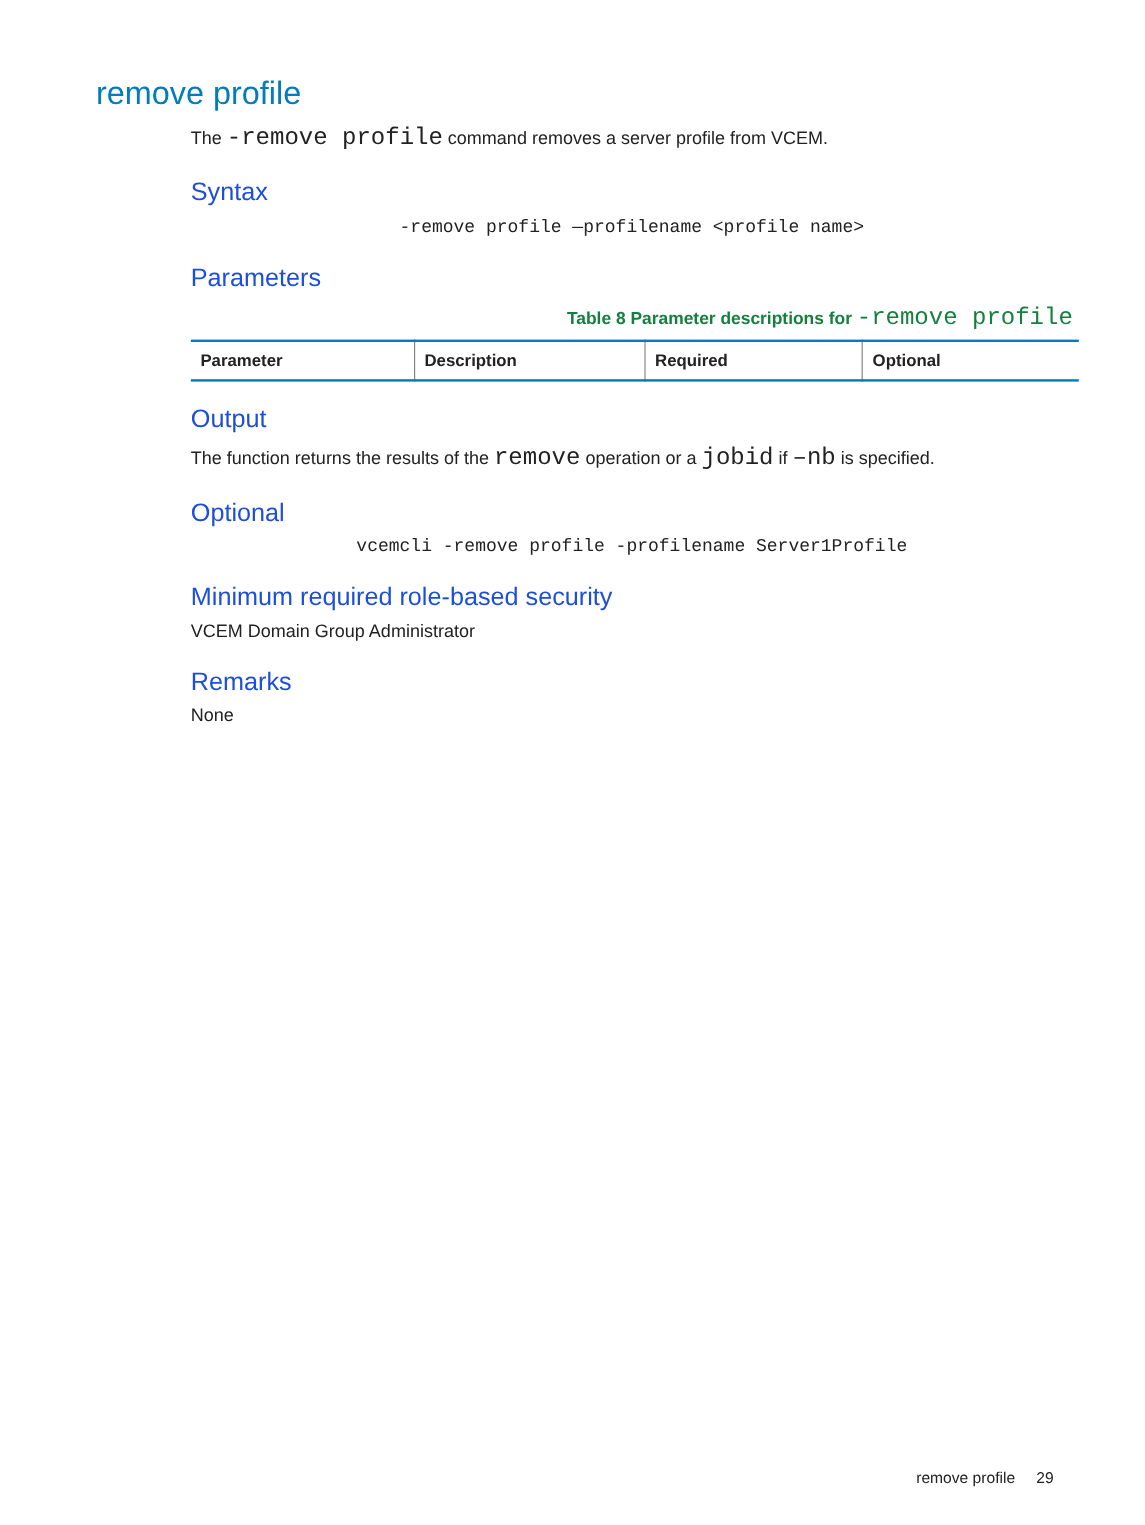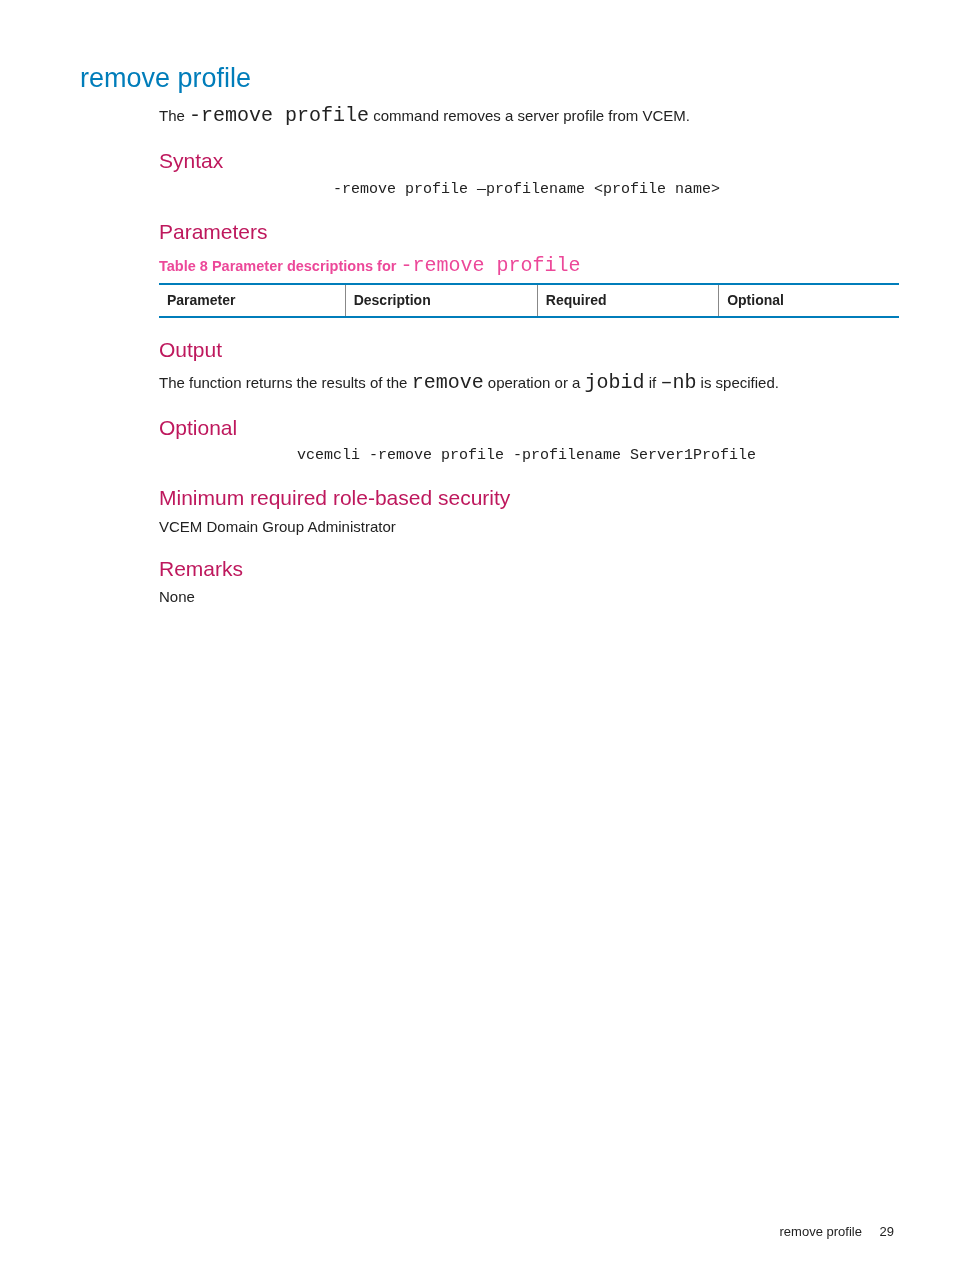--- a/index.html
+++ b/index.html
@@ -16,32 +16,33 @@
   h1.page-title {
     color: #007dba;
     font-weight: 400;
     font-size: 27px;
     margin: 0 0 6px 0;
   }
   .indent {
     margin-left: 79px;
   }
   h2.section {
-    color: #be185d;
+    color: #1d4ed8;
     font-weight: 400;
     font-size: 21px;
     margin: 18px 0 4px 0;
   }
   p { margin: 2px 0 8px 0; }
   .mono { font-family: "Courier New", monospace; font-size: 20px; }
   .table-caption {
-    color: #ec4899;
+    color: #15803d;
     font-weight: bold;
     font-size: 14.5px;
     margin: 6px 0 4px 0;
+    text-align: right;
   }
   .table-caption .mono { font-weight: normal; }
   table.param {
     border-collapse: collapse;
     width: 740px;
     border-top: 2px solid #007dba;
     border-bottom: 2px solid #007dba;
   }
   table.param th, table.param td {
     text-align: left;
@@ -59,21 +60,21 @@
   table.param tr th:first-child { border-left: none; }
   table.param tr td:last-child,
   table.param tr th:last-child { border-right: none; }
   .col-param { width: 185px; }
   .col-desc { width: 190px; }
   .col-req { width: 180px; }
   .col-opt { width: 180px; }
   .footer {
     position: fixed;
     bottom: 30px;
-    right: 60px;
+    right: 76px;
     font-size: 13px;
   }
   .footer .pg { margin-left: 14px; }
   pre.code {
     font-family: "Courier New", monospace;
     font-size: 15px;
     margin: 4px 0 8px 0;
     white-space: pre;
     text-align: center;
   }

